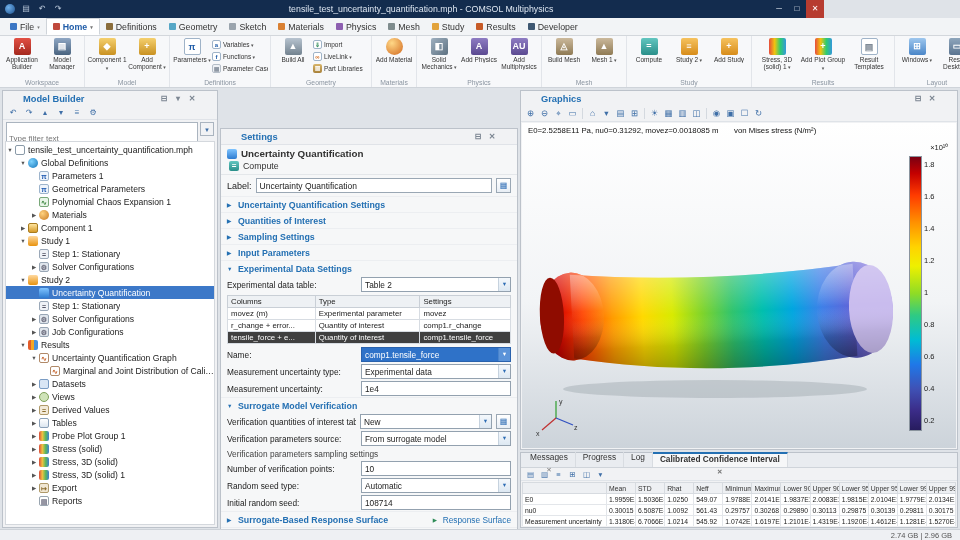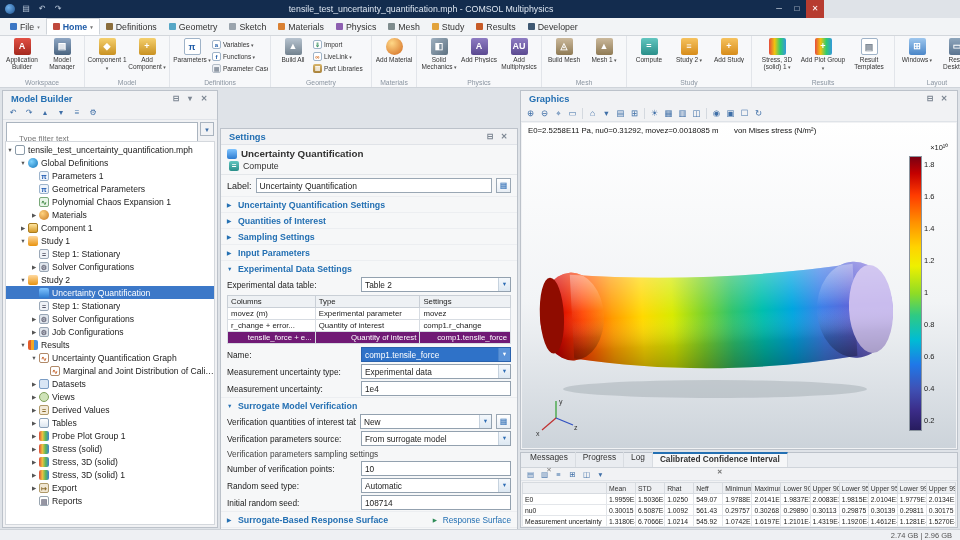--- a/index.html
+++ b/index.html
@@ -50,29 +50,29 @@
   .ic-addphys,.ic-addmulti{background:linear-gradient(#8e7cc3,#5b4a91);}
   .ic-buildmesh,.ic-mesh1{background:linear-gradient(#cbb99c,#8f7a54);color:#fff;}
   .ic-compute{background:linear-gradient(#62c6c0,#2a8f8a);}
   .ic-study2,.ic-addstudy{background:linear-gradient(#f6c25e,#d78c1a);}
   .ic-stressplot,.ic-addplot{background:linear-gradient(90deg,#e74c3c,#f1c40f,#2ecc71,#3498db);}
   .ic-restemp{background:#fff;border:1px solid #9fb3c8;color:#7f8a96;}
   .ic-windows{background:linear-gradient(#9ec7ee,#4a86c8);}
   .ic-reset{background:linear-gradient(#8fa6bc,#5a7490);}
   
   .panel{position:absolute;background:#f1f2f4;border:1px solid #bcc2ca;}
-  .phead{height:15px;display:flex;align-items:center;padding:0 8px;font-weight:bold;color:#2470b3;font-size:9.3px;}
+  .phead{height:15px;display:flex;align-items:center;padding:0 20px;font-weight:bold;color:#2470b3;font-size:9.3px;}
   .phico{margin-left:auto;display:flex;gap:4px;}
   .phico .gi{color:#7d8793;font-size:8px;width:10px;}
   
   #mb{left:2px;top:90px;width:216px;height:438px;}
   .mbtools{height:14px;display:flex;align-items:center;gap:4px;padding:0 4px;border-bottom:1px solid #e0e3e8;}
   .mbtools .gi{font-size:8px;width:12px;}
   .filterrow{display:flex;margin:2px 3px;gap:2px;}
-  .filterrow input{flex:1;height:32px;border:1px solid #aab4bf;font-size:8px;padding:0 12px;font-family:inherit;color:#333;}
+  .filterrow input{flex:1;height:32px;border:1px solid #aab4bf;font-size:8px;padding:0 2px;font-family:inherit;color:#333;}
   .tree{position:absolute;top:50px;bottom:2px;left:2px;right:2px;background:#fff;border:1px solid #d4d8dd;overflow:hidden;padding-top:1px;}
   .trow{display:flex;align-items:center;height:13px;font-size:8.6px;white-space:nowrap;cursor:pointer;padding-left:0;color:#222;}
   .trow.l1{padding-left:13px}.trow.l2{padding-left:24px}.trow.l3{padding-left:35px}
   .trow.sel{background:#3c78c8;color:#fff;}
   .car{width:8px;flex:none;font-size:5.5px;color:#555;text-align:center;}
   .car.e::before{content:"▼";}.car.c::before{content:"▶";}
   .trow.sel .car{color:#fff;}
   .nico{width:10px;height:10px;flex:none;margin:0 3px 0 1px;border-radius:2px;font-size:7px;line-height:10px;text-align:center;font-weight:bold;}
   .tlabel{overflow:hidden;text-overflow:ellipsis;}
   .i-root{background:#fff;border:1px solid #8a9aa8;}
@@ -114,21 +114,21 @@
   .flab{flex:1;color:#222;white-space:nowrap;overflow:hidden;}
   .combo{width:150px;height:15px;background:#fff;border:1px solid #93a1af;display:flex;align-items:center;font-size:8.3px;padding-left:3px;cursor:pointer;flex:none;}
   .combo .cv{flex:1;white-space:nowrap;overflow:hidden;}
   .combo .ca{width:12px;height:13px;text-align:center;font-size:5.5px;color:#2e6db5;line-height:13px;border-left:1px solid #c6d2de;background:linear-gradient(#f4f8fc,#dde8f2);flex:none;}
   .combo.hl{background:#2f72c8;border-color:#2a62ad;color:#fff;}
   .combo.hl .ca{background:#5b93d8;color:#fff;border-color:#4a84cc;}
   .tinput{width:150px;height:15px;border:1px solid #93a1af;font-size:8.3px;padding:0 3px;background:#fff;flex:none;font-family:inherit;color:#222;}
   .exptable{margin:2px 6px;border-collapse:collapse;width:calc(100% - 12px);font-size:7.8px;table-layout:fixed;background:#fff;}
   .exptable th{background:#eef1f4;border:1px solid #c9cfd6;font-weight:normal;text-align:left;padding:0 3px;height:12px;white-space:nowrap;overflow:hidden;}
   .exptable td{border:1px solid #d7dce2;padding:0 3px;height:12px;white-space:nowrap;overflow:hidden;cursor:pointer;}
-  .exptable tr.sel td{background:#701a75;color:#fff;text-align:right;}
+  .exptable tr.sel td{background:#404040;color:#fff;}
   .sublabel{padding:2px 6px 1px;font-size:8.3px;color:#444;}
   
   #graphics{left:520px;top:90px;width:438px;height:360px;}
   .gtools{height:16px;display:flex;align-items:center;gap:1px;padding:0 3px;border-bottom:1px solid #dfe3e8;background:#f1f2f4;}
   .gtools .gi{width:13px;height:13px;line-height:13px;font-size:8.5px;}
   .gsep{width:1px;height:11px;background:#d4d9df;margin:0 2px;flex:none;}
   .gcanvas{position:absolute;top:32px;left:1px;right:1px;bottom:1px;background:linear-gradient(180deg,#ffffff 0%,#f2f4f6 55%,#ccd3da 100%);overflow:hidden;}
   .ganno{position:absolute;left:6px;top:3px;font-size:7.8px;color:#111;white-space:nowrap;}
   .gtitle{position:absolute;left:212px;top:3px;font-size:7.8px;color:#111;white-space:nowrap;}
   .specimen{position:absolute;left:8px;top:98px;width:375px;height:185px;}

